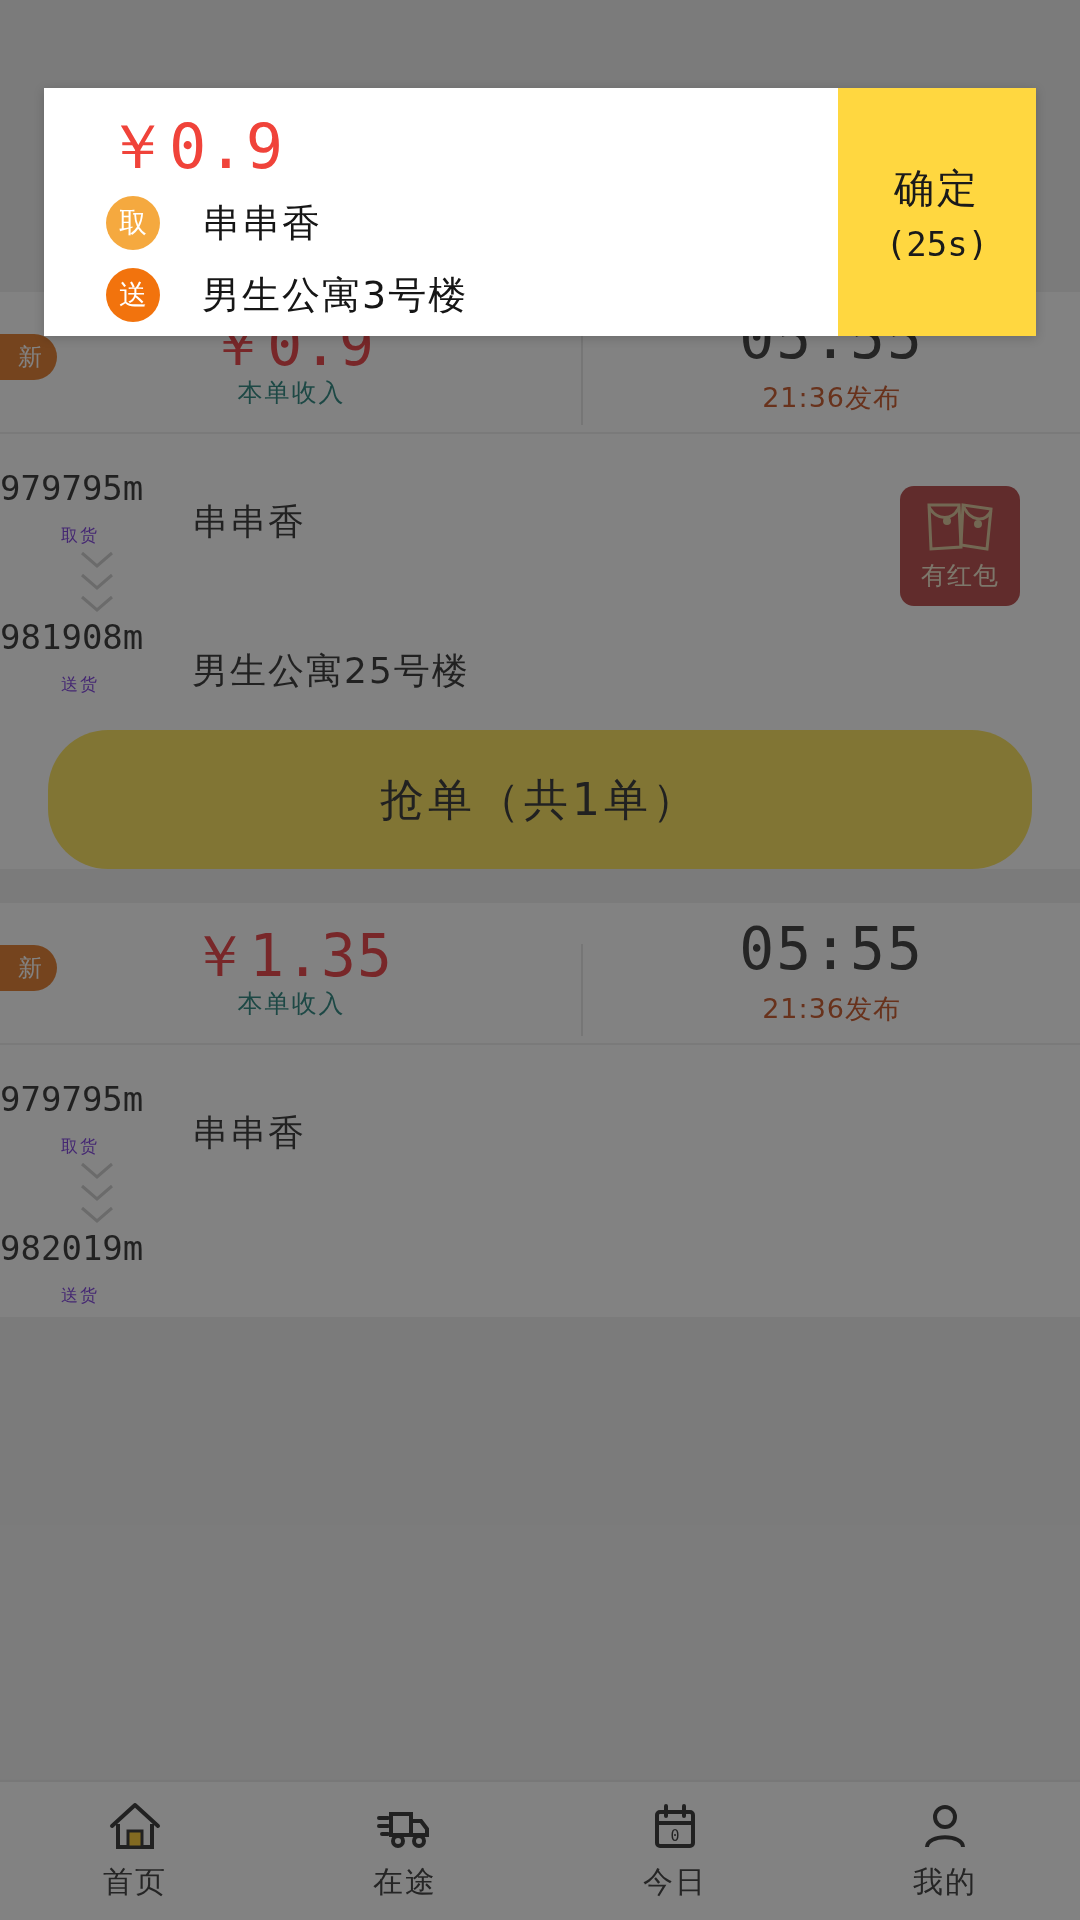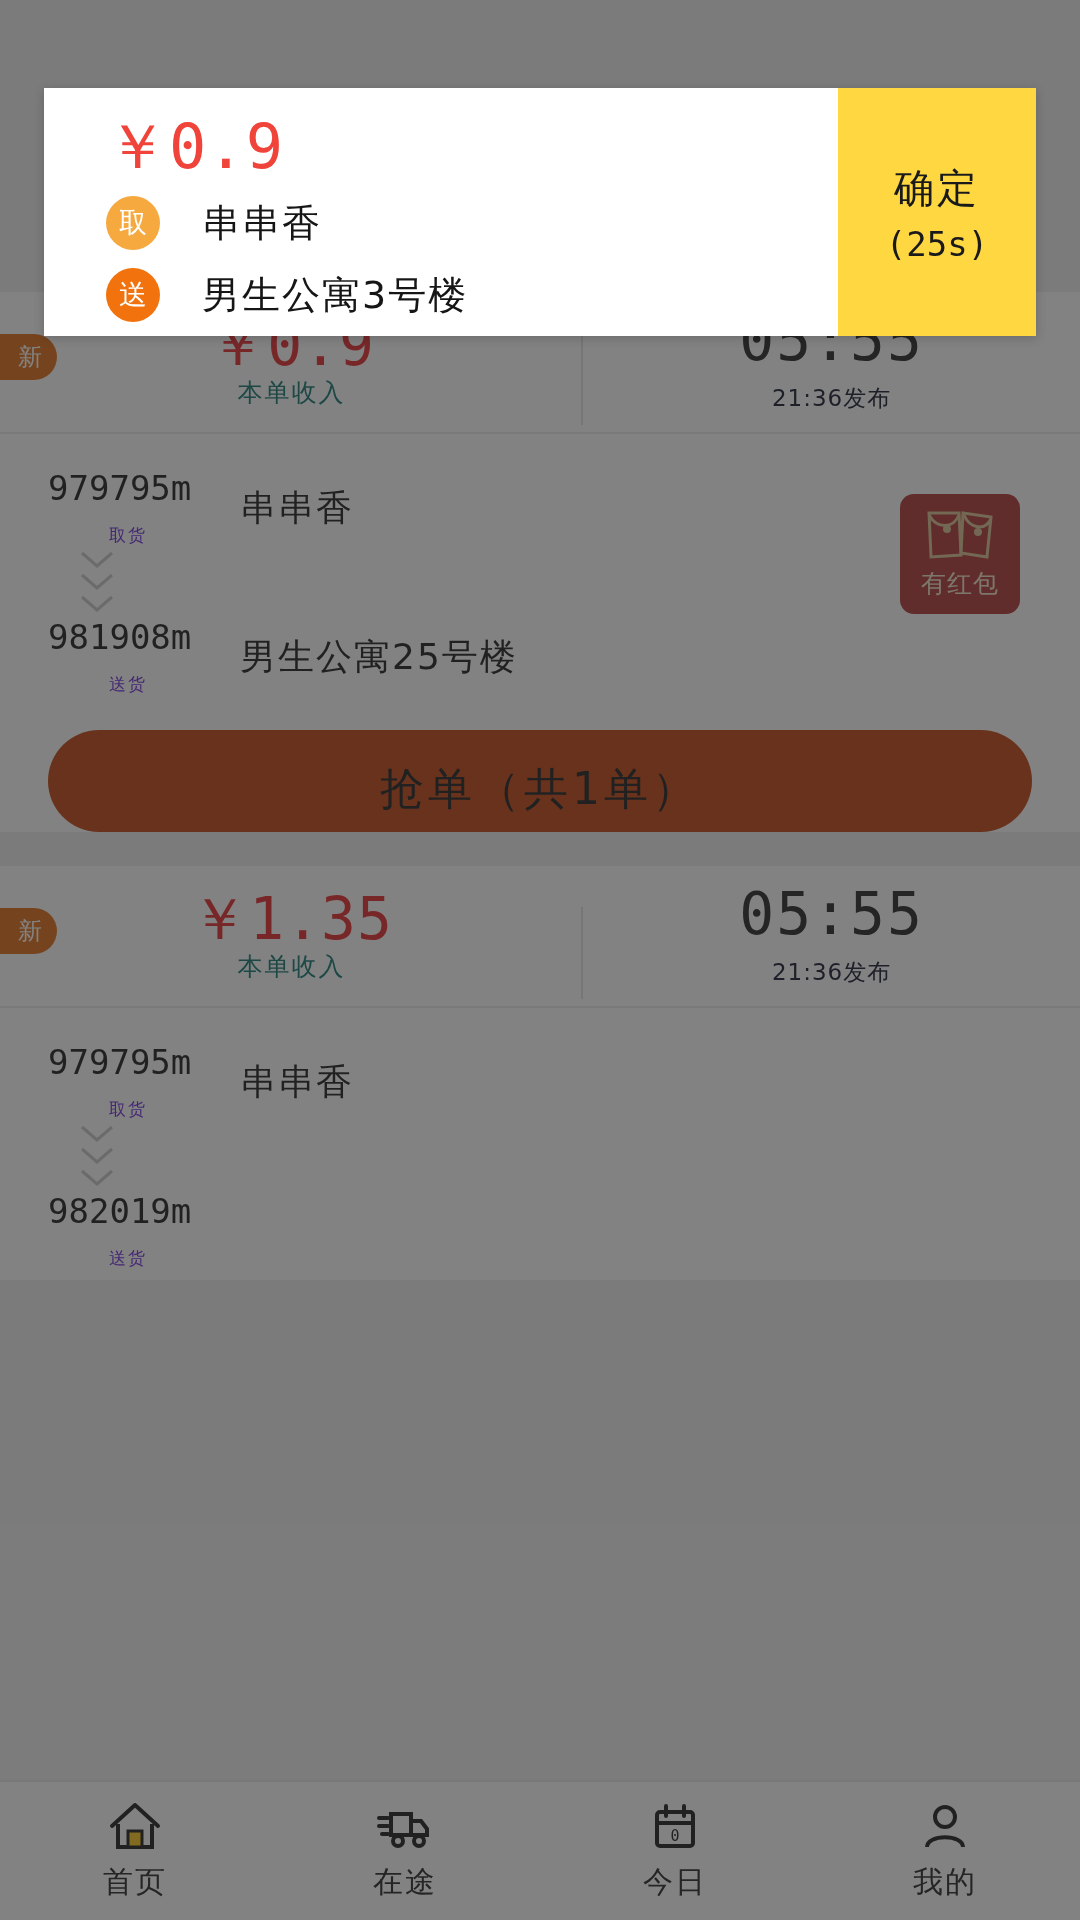--- a/index.html
+++ b/index.html
@@ -78,37 +78,36 @@
     letter-spacing:2px;
   }
   .countdown {
     color:#222;
     font-size:58px;
     letter-spacing:2px;
     line-height:1.05;
     font-family:"DejaVu Sans Mono","Liberation Mono",monospace;
   }
   .publish {
-    color:#0f172a;
-    font-size:23px;
+    color:#c2410c;
+    font-size:27px;
     margin-top:12px;
     letter-spacing:1px;
   }
 
   .hr { height:2px; background:#ECECEC; }
 
   
   .route {
     position:relative;
     padding:34px 0 10px 0;
   }
   .stop {
     display:flex;
-    align-items:center;
-    padding-left:48px;
+    align-items:flex-end;
   }
   .dist-col {
     width:160px;
     flex:0 0 160px;
     text-align:left;
   }
   .dist {
     font-size:34px;
     color:#1A1A1A;
     letter-spacing:0px;
@@ -134,45 +133,45 @@
   }
   .chev {
     display:block;
     width:34px; height:18px;
     margin-bottom:4px;
   }
   .chev svg { display:block; }
 
   .redpack {
     position:absolute;
-    right:60px; top:60px;
+    right:60px; top:52px;
     width:120px; height:120px;
     background:#B03232;
     border-radius:14px;
     display:flex;
     flex-direction:column;
     align-items:center;
     justify-content:center;
     gap:2px;
   }
   .redpack-text {
     color:#F2E4C8;
     font-size:25px;
     letter-spacing:1px;
   }
 
   
   .grab {
     display:block;
     margin:24px 48px 34px 48px;
-    height:102px;
+    height:139px;
     line-height:118px;
     text-align:center;
     border-radius:60px;
-    background:#c2410c;
+    background:#fde047;
     color:#1A1A1A;
     font-size:44px;
     letter-spacing:4px;
     border:none;
     width:calc(100% - 96px);
     font-family:"DejaVu Sans","Liberation Sans",sans-serif;
   }
 
   
   .tabbar {

